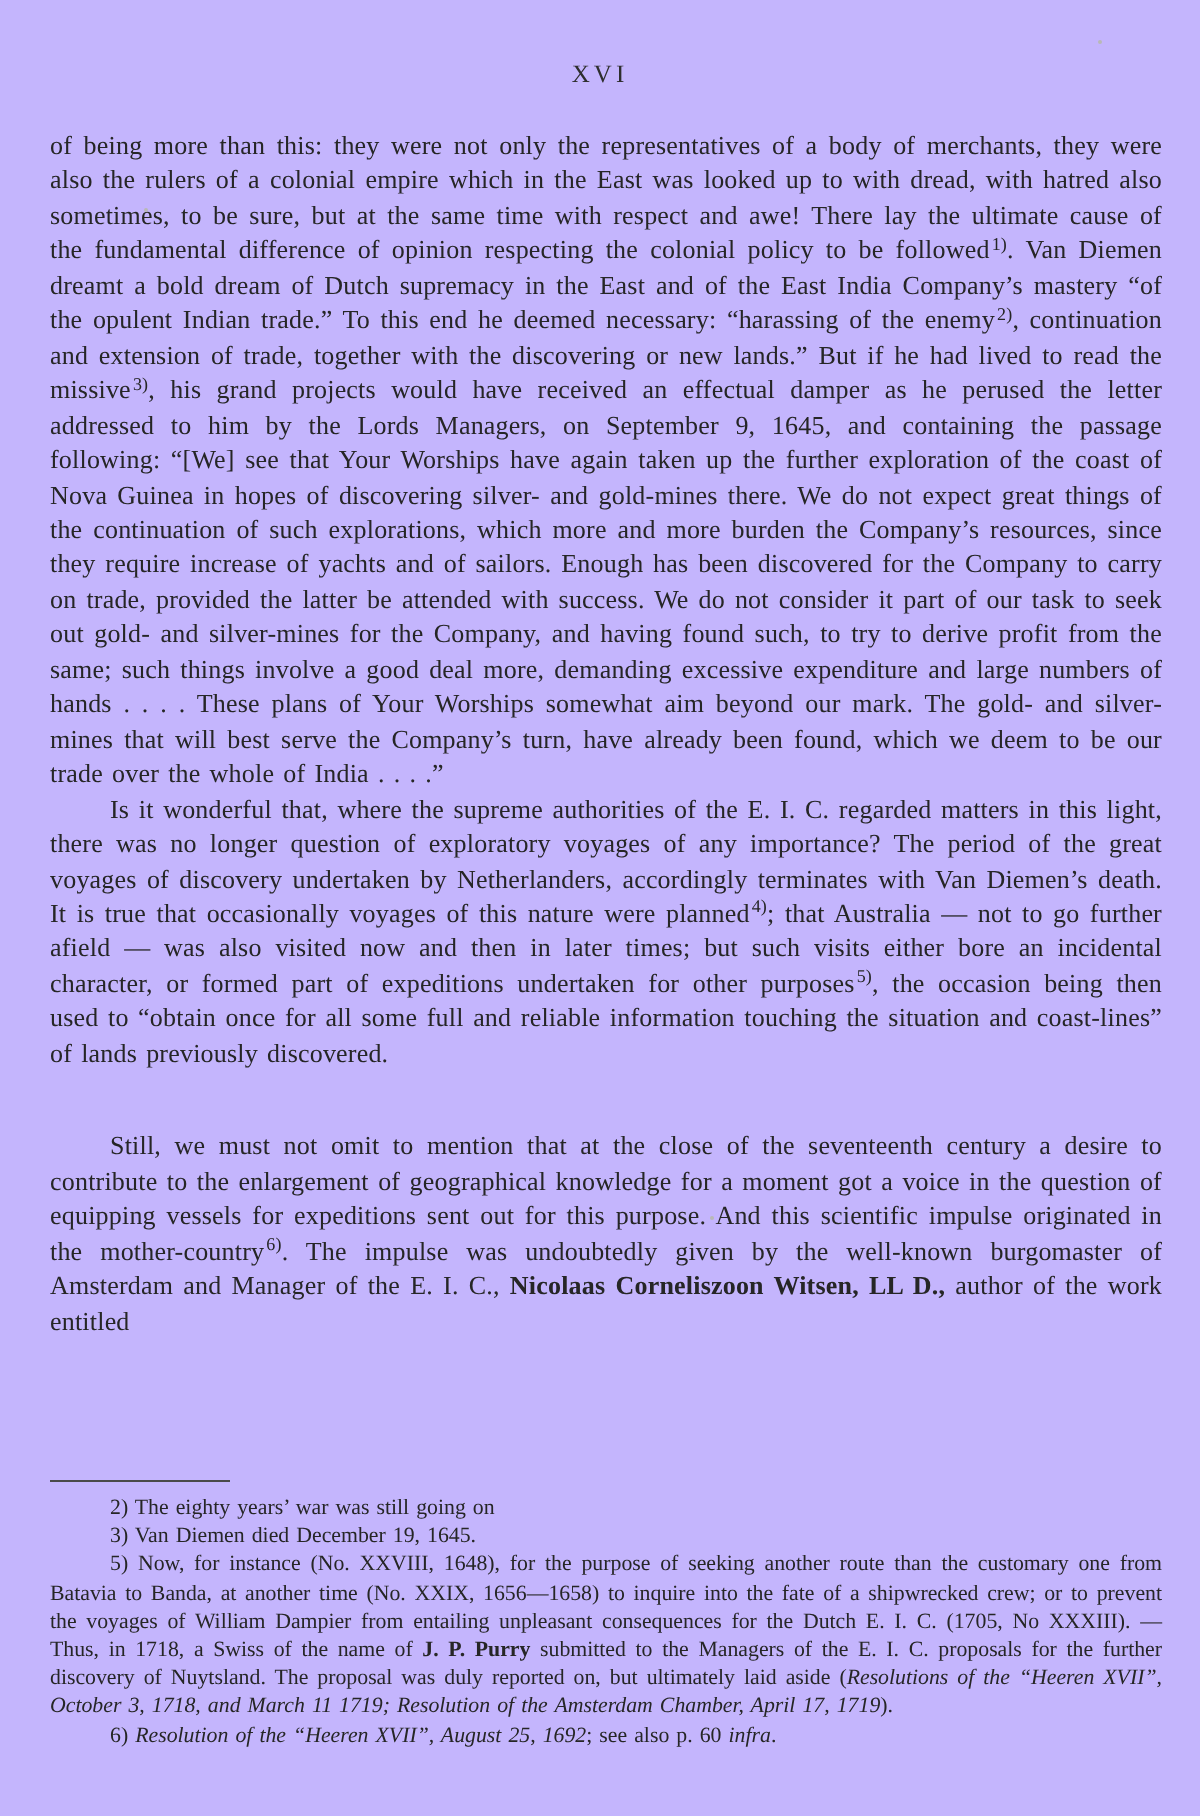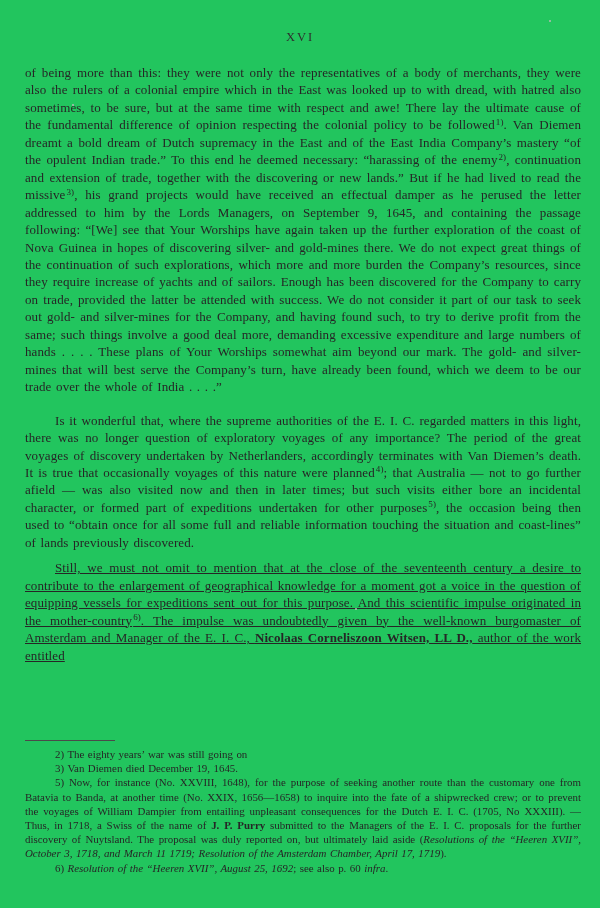--- a/index.html
+++ b/index.html
@@ -1,21 +1,21 @@
 <!DOCTYPE html>
 <html><head>
 <meta charset="utf-8">
 <style>
   html, body { margin: 0; padding: 0; background: #e8e8e6; }
   .page {
     position: relative;
     width: 600px;
     height: 908px;
     margin: 0 auto;
-    background: #22c55e;
+    background: #c4b5fd;
     overflow: hidden;
     font-family: "Liberation Serif", "DejaVu Serif", serif;
     color: #262626;
     -webkit-font-smoothing: antialiased;
   }
   .page-number {
     position: absolute;
     top: 30px;
     left: 0;
     right: 0;
@@ -30,22 +30,22 @@
     left: 25px;
     width: 556px;
     font-size: 13px;
     line-height: 17.45px;
     text-align: justify;
     text-justify: inter-word;
     word-spacing: 1.2px;
     letter-spacing: 0.1px;
   }
   .para { margin: 0; }
-  .para.indent { text-indent: 30px; margin-top: 16px; }
-  .para.space-before { margin-top: 8px; text-decoration: underline; }
+  .para.indent { text-indent: 30px; }
+  .para.space-before { margin-top: 29px; }
   sup.note-ref {
     font-size: 9px;
     line-height: 0;
     vertical-align: baseline;
     position: relative;
     top: -4.5px;
     margin-left: 1px;
   }
   .b { font-weight: bold; }
   .i { font-style: italic; }

